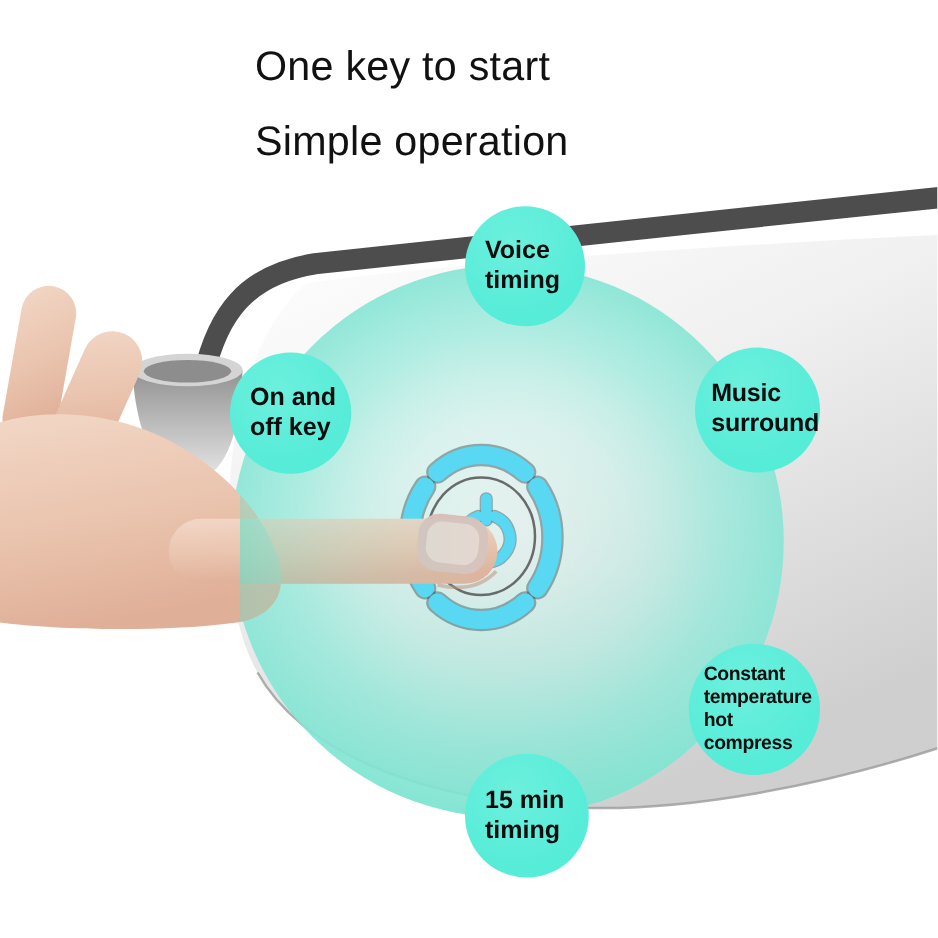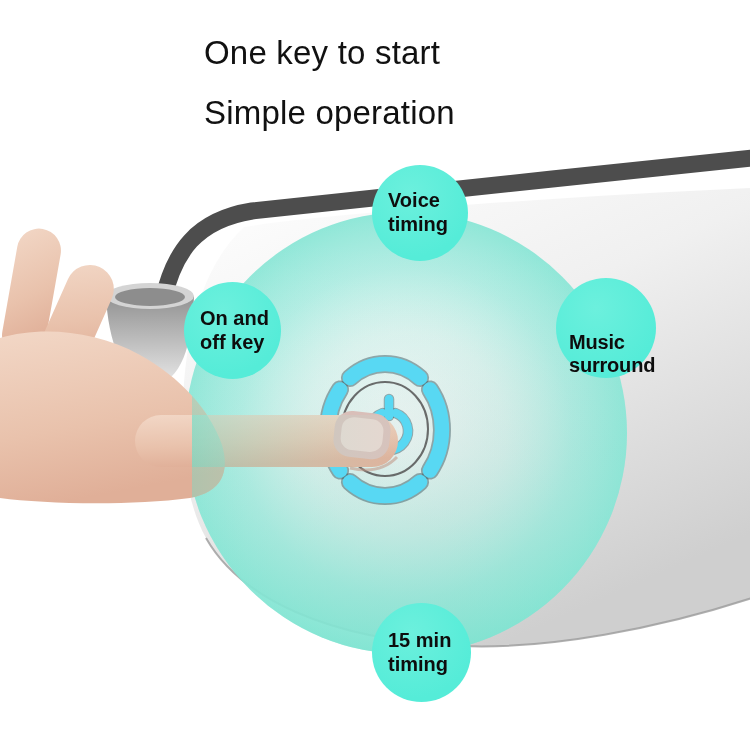--- a/index.html
+++ b/index.html
@@ -16,21 +16,21 @@
   .title .t-line + .t-line{margin-top:22px;text-align:center;}
   .bubble{
     position:absolute;z-index:4;border-radius:50%;
     background:radial-gradient(circle at 40% 30%, #6cf0dd 0%, var(--bubble,#55ecd8) 72%);
     display:flex;align-items:center;
     color:#0d0d0d;font-size:20px;line-height:1.18;font-weight:600;
   }
   .bubble .label{white-space:pre-line;padding-left:16px;}
   #b-voice   {left:372px;top:165px;width:96px;height:96px;}
   #b-onoff   {left:184px;top:282px;width:97px;height:97px;}
-  #b-music   {left:556px;top:278px;width:100px;height:100px;align-items:flex-end;}
+  #b-music   {left:556px;top:278px;width:100px;height:100px;}
   #b-music .label{padding-left:13px;letter-spacing:-0.2px;}
   #b-modes   {left:197px;top:519px;width:100px;height:100px;}
   #b-constant{left:551px;top:515px;width:105px;height:105px;font-size:15.5px;letter-spacing:-0.3px;}
   #b-constant .label{padding-left:12px;}
   #b-timing  {left:372px;top:603px;width:99px;height:99px;}
 </style>
 </head>
 <body>
 
 <div id="stage">
@@ -146,18 +146,24 @@
 timing</span>
   </div>
   <div class="bubble" id="b-onoff">
     <span class="label">On and
 off key</span>
   </div>
   <div class="bubble" id="b-music">
     <span class="label">Music
 surround</span>
   </div>
+  <div class="bubble" id="b-constant">
+    <span class="label">Constant
+temperature
+hot
+compress</span>
+  </div>
   <div class="bubble" id="b-timing">
     <span class="label">15 min
 timing</span>
   </div>
 
 </div>
 
 </body></html>

